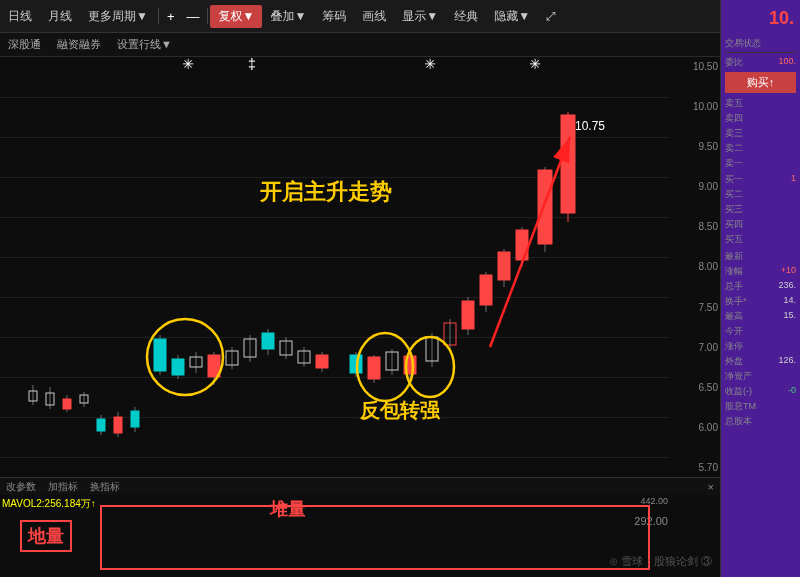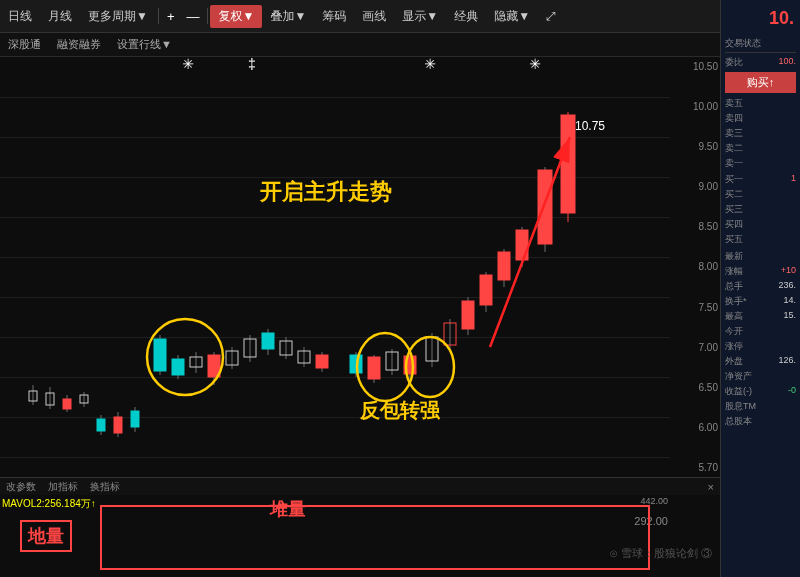--- a/index.html
+++ b/index.html
@@ -73,21 +73,21 @@
       cursor: pointer;
     }
 
     
     .right-panel {
       position: absolute;
       top: 0;
       right: 0;
       width: 80px;
       height: 577px;
-      background: #0f172a;
+      background: #4c1d95;
       border-left: 1px solid #333;
       z-index: 10;
       padding: 4px;
     }
     .right-panel-header {
       color: #ff4444;
       font-size: 18px;
       font-weight: bold;
       text-align: right;
       padding: 4px 2px;
@@ -266,21 +266,21 @@
       left: 270px;
       color: #ff4444;
       font-size: 18px;
       font-weight: bold;
       z-index: 8;
     }
 
     
     .watermark {
       position: absolute;
-      bottom: 16px;
+      bottom: 8px;
       right: 88px;
       color: #555;
       font-size: 11px;
       z-index: 9;
     }
 
     
     .vol-box {
       position: absolute;
       top: 505px;

